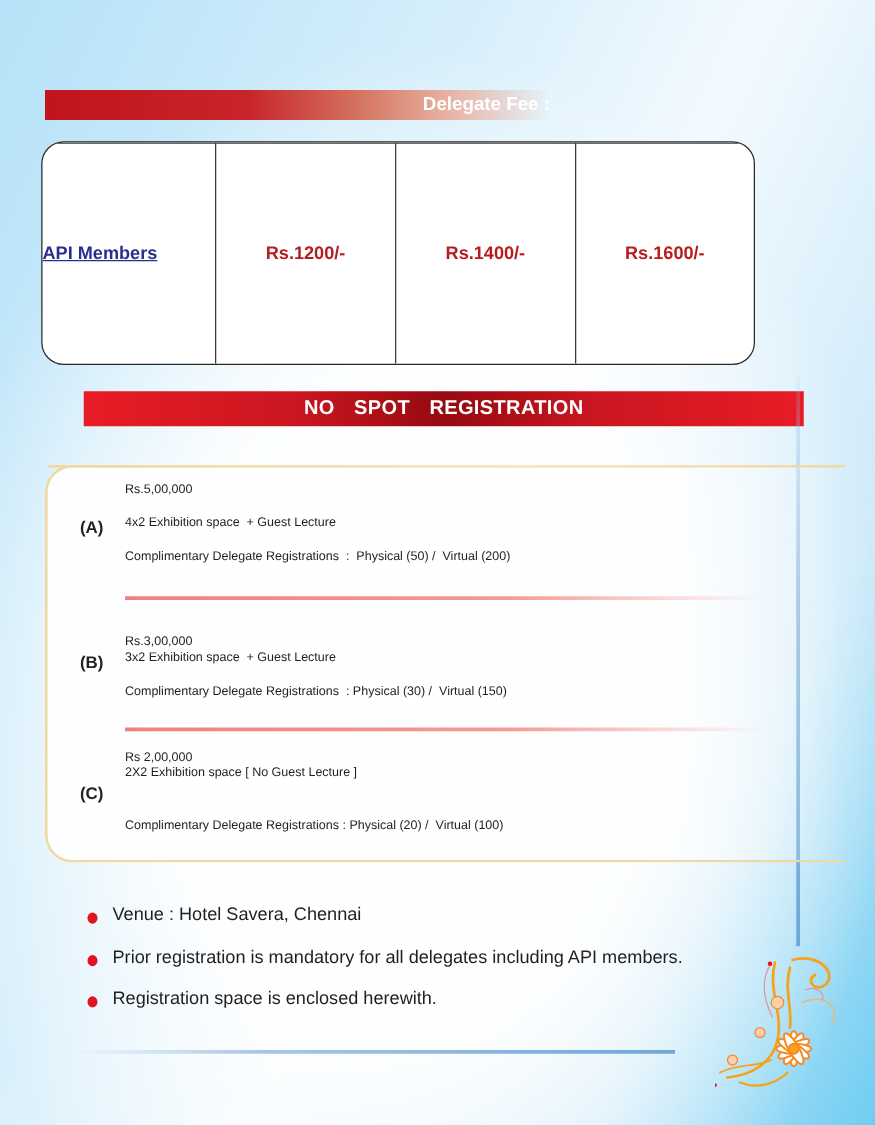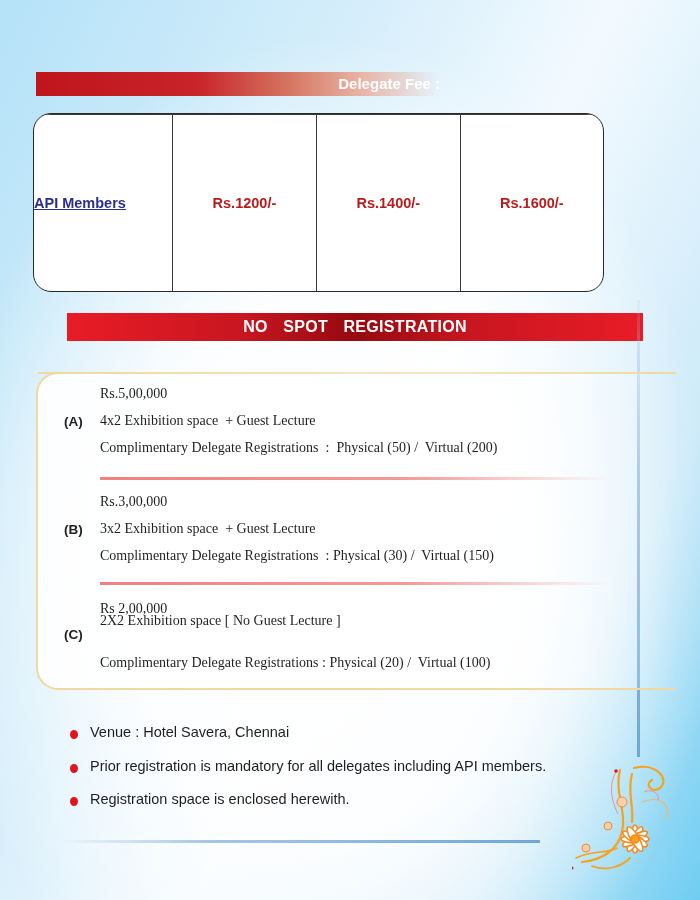--- a/index.html
+++ b/index.html
@@ -51,21 +51,21 @@
     box-sizing: border-box;
   }
   .sponsor-box::before {
     content: ""; position: absolute; left: 0; right: 0; top: -2px; height: 2px;
     background: linear-gradient(90deg, #f1d8a0 0%, #f6e6c6 60%, rgba(255,255,255,0) 100%);
   }
   .tier { position: absolute; left: 0; width: 100%; }
   .tier-letter {
     position: absolute; left: 26px; font-size: 13.5px; font-weight: bold; color: #222;
   }
-  .tier-line { position: absolute; left: 62px; font-size: 14px; color: #1f1f1f; white-space: pre; font-family: Liberation Serif, serif; }
+  .tier-line { position: absolute; left: 62px; font-size: 10px; color: #1f1f1f; white-space: pre; }
   .tier-divider {
     position: absolute; left: 62px; width: 510px; height: 3px;
     background: linear-gradient(90deg, #f08080 0%, #f39a96 60%, rgba(255,255,255,0) 100%);
   }
   .bullets { position: absolute; left: 70px; top: 724px; }
   .bullet {
     position: absolute; left: 0; white-space: nowrap; font-size: 14.5px; color: #1f1f1f;
   }
   .bullet .dot {
     position: absolute; left: 0; top: 6px; width: 8px; height: 9px; border-radius: 50%;
@@ -108,21 +108,21 @@
 
   <div class="tier" style="top:10px">
     <span class="tier-line" style="top:2px">Rs.5,00,000</span>
     <span class="tier-letter" style="top:30px">(A)</span>
     <span class="tier-line" style="top:29px">4x2 Exhibition space  + Guest Lecture</span>
     <span class="tier-line" style="top:56px">Complimentary Delegate Registrations  :  Physical (50) /  Virtual (200)</span>
   </div>
   <div class="tier-divider" style="top:103px"></div>
 
   <div class="tier" style="top:118px">
-    <span class="tier-line" style="top:2px">Rs.3,00,000</span>
+    <span class="tier-line" style="top:16px">Rs.3,00,000</span>
     <span class="tier-letter" style="top:30px">(B)</span>
     <span class="tier-line" style="top:29px">3x2 Exhibition space  + Guest Lecture</span>
     <span class="tier-line" style="top:56px">Complimentary Delegate Registrations  : Physical (30) /  Virtual (150)</span>
   </div>
   <div class="tier-divider" style="top:208px"></div>
 
   <div class="tier" style="top:225px">
     <span class="tier-line" style="top:2px">Rs 2,00,000</span>
     <span class="tier-letter" style="top:28px">(C)</span>
     <span class="tier-line" style="top:14px">2X2 Exhibition space [ No Guest Lecture ]</span>

